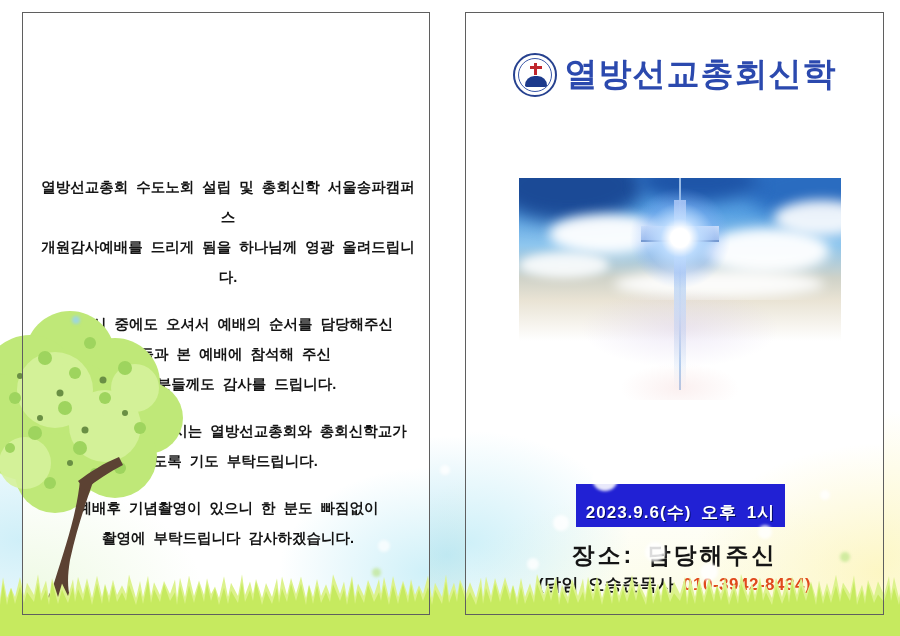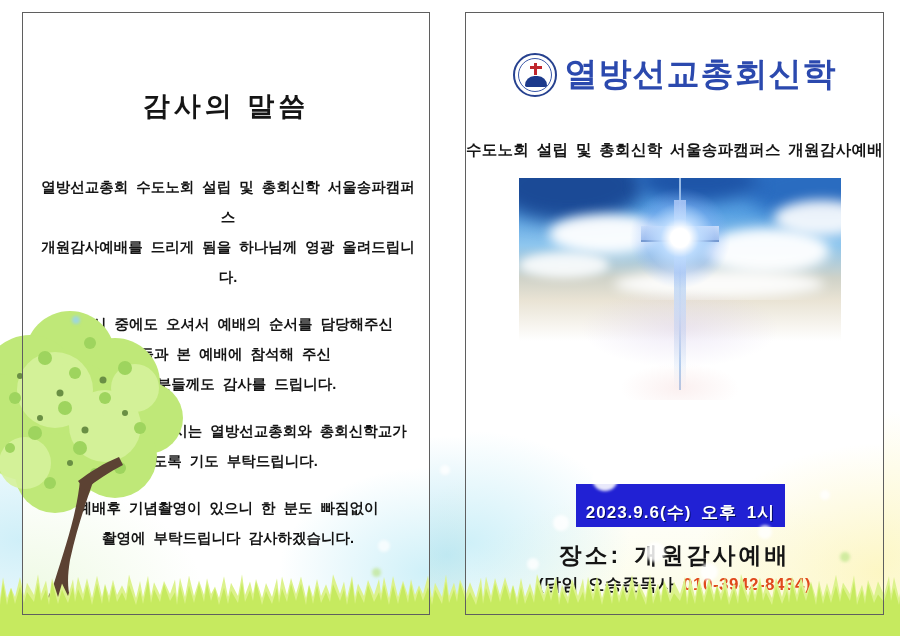--- a/index.html
+++ b/index.html
@@ -106,21 +106,20 @@
   
   .grass{position:absolute;left:0;bottom:0;width:900px;height:64px;z-index:5;}
 </style>
 </head>
 <body>
 
 <div class="canvas">
   <div class="bg-tints"></div>
 
   <div class="page page-left">
-    <div class="thanks-title">감사의 말씀</div>
     <div class="thanks-body">
       <p>
         <span>열방선교총회 수도노회 설립 및 총회신학 서울송파캠퍼스</span><br>
         <span>개원감사예배를 드리게 됨을 하나님께 영광 올려드립니다.</span>
       </p>
       <p>
         <span>바쁘신 중에도 오셔서 예배의 순서를 담당해주신</span><br>
         <span>분들과 본 예배에 참석해 주신</span><br>
         <span>모든 분들께도 감사를 드립니다.</span>
       </p>
@@ -137,21 +136,20 @@
 
   <div class="page page-right">
     <div class="logo-row">
       <div class="emblem">
         <div class="cross-v"></div>
         <div class="cross-h"></div>
         <div class="mound"></div>
       </div>
       <div class="org-title">열방선교총회신학</div>
     </div>
-    <div class="subtitle">수도노회 설립 및 총회신학 서울송파캠퍼스 개원감사예배</div>
 
     <div class="cross-photo">
       <div class="sky"></div>
       <div class="cloud cd1"></div>
       <div class="cloud cd2"></div>
       <div class="cloud cd3"></div>
       <div class="cloud cw1"></div>
       <div class="cloud cw2"></div>
       <div class="cloud cw3"></div>
       <div class="cloud cw4"></div>
@@ -161,21 +159,21 @@
       <div class="cross-vbar"></div>
       <div class="cross-hbar"></div>
       <div class="glow"></div>
       <div class="halo"></div>
       <div class="halo2"></div>
     </div>
 
     <div class="date-row">
       <span class="date-badge">2023.9.6(수) 오후 1시</span>
     </div>
-    <div class="venue">장소: 개원감사예배</div>
+    <div class="venue">장소: 담당해주신</div>
     <div class="phone-line">
       <span>(담임 오승준목사 </span><span class="phone">010-3942-8434)</span>
     </div>
   </div>
 
   <div class="tree">
     <svg width="210" height="330" viewBox="0 0 210 330" aria-hidden="true">
       <g fill="#bfe878">
         <circle cx="85" cy="58" r="45"></circle>
           <circle cx="45" cy="85" r="48"></circle>

